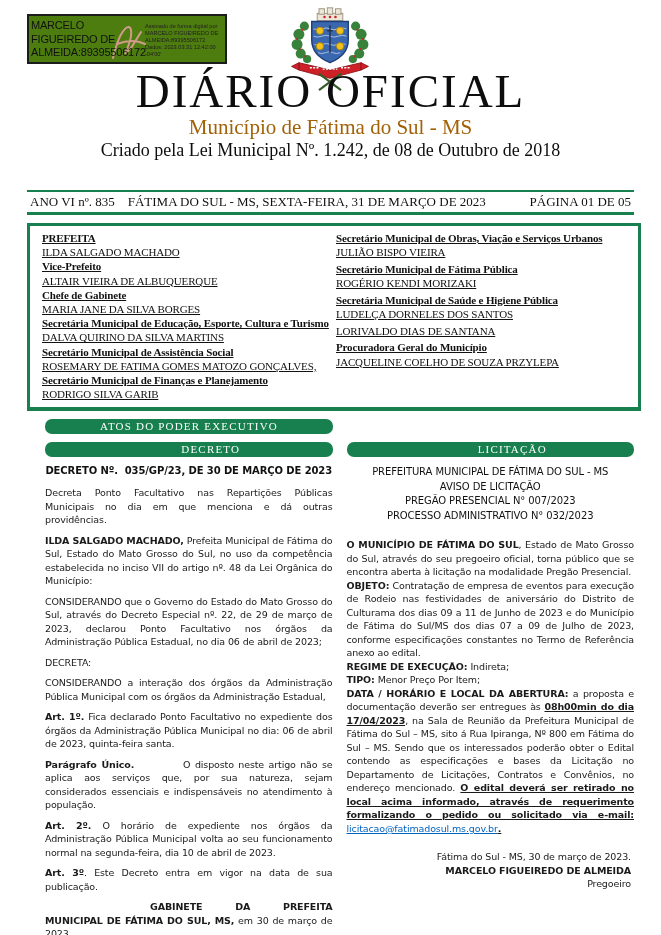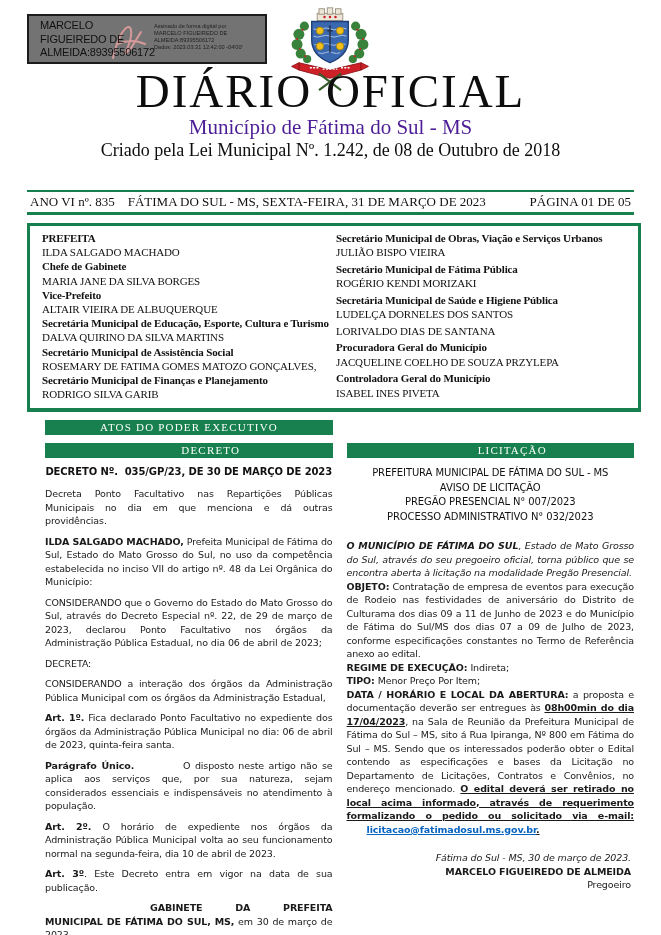--- a/index.html
+++ b/index.html
@@ -8,66 +8,68 @@
     --flourish:#E7A0A0;
   }
   html,body{margin:0;padding:0;background:#888;}
   .page{
     width:661px;height:935px;background:#ffffff;position:relative;
     margin:0 auto;overflow:hidden;
     font-family:"Liberation Serif",serif;color:#111;
   }
   
   .sig-box{
-    position:absolute;left:27px;top:14px;width:240px;height:50px;
+    position:absolute;left:27px;top:14px;width:200px;height:50px;
     border:2px solid #1c1c1c;display:flex;box-sizing:border-box;
-    padding:3px 4px 2px 11px;background:#737373;
+    padding:3px 4px 2px 2px;background:#4d7c0f;
   }
   .sig-flourish{position:absolute;left:78px;top:2px;z-index:0;}
   .sig-name{
     width:114px;font-family:"Liberation Sans",sans-serif;font-size:11px;
     line-height:13.5px;letter-spacing:-0.2px;color:#111;z-index:1;
   }
   .sig-details{
     flex:1;font-family:"Liberation Sans",sans-serif;font-size:5.6px;
     line-height:6.9px;color:#222;z-index:1;padding-top:4px;
   }
   
   .crest{position:absolute;left:284px;top:6px;width:92px;height:86px;}
   
   .masthead{position:relative;height:186px;text-align:center;}
   .gz-title{
     margin:0;padding-top:67px;font-size:47px;line-height:48px;
     font-weight:normal;letter-spacing:2px;color:#0d0d0d;
   }
   .gz-subtitle{
-    margin:0;font-size:21px;line-height:24px;font-weight:normal;color:#4c1d95;
+    margin:0;font-size:21px;line-height:24px;font-weight:normal;color:#a16207;
   }
   .gz-law{margin-top:3px;font-size:18px;line-height:16px;color:#0d0d0d;}
   
   .date-band{
     margin:4px 27px 0 27px;border-top:2px solid var(--green);
     border-bottom:3px solid var(--green);
     display:flex;justify-content:space-between;align-items:center;
     padding:2px 3px;font-size:13px;line-height:16px;
   }
   
   .officials-box{
     margin:8px 20px 0 27px;border:3px solid var(--green);
     display:flex;gap:0;padding:5px 8px 6px 12px;box-sizing:border-box;
     border-bottom-width:4px;
+    text-decoration:underline;
   }
   .off-col{flex:1;font-size:11px;line-height:14.2px;letter-spacing:-0.15px;}
   .off-title{font-weight:bold;text-align:justify;}
   .off-col.rcol .pair{margin-bottom:2.5px;}
   
   .green-bar{
     background:var(--green);color:#fff;text-align:center;
     font-size:11px;line-height:15px;height:15px;letter-spacing:1.2px;
     font-family:"Liberation Serif",serif;
+    border-radius:7px;
   }
   .atos-bar{margin:8px 0 0 45px;width:288px;}
   
   .columns{display:flex;gap:14px;margin:8px 27px 0 45px;}
   .col{flex:1;min-width:0;}
   .col .green-bar{margin-bottom:8px;padding-left:44px;}
   .doc-title{
     font-family:"DejaVu Sans",sans-serif;font-weight:bold;font-size:10px;
     letter-spacing:-0.1px;text-align:center;margin:2px 0 10px 0;
   }
@@ -75,24 +77,24 @@
     font-family:"DejaVu Sans",sans-serif;font-weight:normal;font-size:10px;
     line-height:14.5px;text-align:center;letter-spacing:-0.1px;
   }
   .rich p{
     font-family:"DejaVu Sans",sans-serif;font-size:9.5px;line-height:13.5px;
     letter-spacing:-0.12px;text-align:justify;margin:0 0 7px 0;color:#1a1a1a;
   }
   .rich p.right{text-align:right;padding-right:3px;}
   .rich p.indent{text-indent:105px;}
   .rich p.m0{margin-bottom:0;}
-  .rich p.gap-lg{margin-top:15px;font-style:italic;}
+  .rich p.gap-lg{margin-top:15px;}
   .b{font-weight:bold;}
   .u{text-decoration:underline;}
-  a.email-link{color:var(--link);font-weight:bold;text-decoration:underline;cursor:pointer;margin-left:20px;}
+  a.email-link{color:var(--link);font-weight:normal;text-decoration:underline;cursor:pointer;}
 </style>
 </head>
 <body>
 
 <div class="page">
 
   <div class="sig-box">
     <svg class="sig-flourish" width="56" height="44" viewBox="0 0 56 44" aria-hidden="true">
       <path d="M6 40 C 14 6, 26 2, 24 18 C 22 32, 12 42, 24 30 L 34 14 M10 26 C 20 22, 30 22, 38 26" fill="none" stroke="var(--flourish)" stroke-width="2" stroke-linecap="round" opacity="0.85"></path>
     </svg>
@@ -173,28 +175,28 @@
     <span>PÁGINA 01 DE 05</span>
   </div>
 
   <section class="officials-box">
     <div class="off-col">
         <div class="pair">
           <div class="off-title">PREFEITA</div>
           <div class="off-name">ILDA SALGADO MACHADO</div>
         </div>
         <div class="pair">
+          <div class="off-title">Vice-Prefeito</div>
+          <div class="off-name">ALTAIR VIEIRA DE ALBUQUERQUE</div>
+        </div>
+        <div class="pair">
           <div class="off-title">Chefe de Gabinete</div>
           <div class="off-name">MARIA JANE DA SILVA BORGES</div>
         </div>
         <div class="pair">
-          <div class="off-title">Vice-Prefeito</div>
-          <div class="off-name">ALTAIR VIEIRA DE ALBUQUERQUE</div>
-        </div>
-        <div class="pair">
           <div class="off-title">Secretária Municipal de Educação, Esporte, Cultura e Turismo</div>
           <div class="off-name">DALVA QUIRINO DA SILVA MARTINS</div>
         </div>
         <div class="pair">
           <div class="off-title">Secretário Municipal de Assistência Social</div>
           <div class="off-name">ROSEMARY DE FATIMA GOMES MATOZO GONÇALVES,</div>
         </div>
         <div class="pair">
           <div class="off-title">Secretário Municipal de Finanças e Planejamento</div>
           <div class="off-name">RODRIGO SILVA GARIB</div>
@@ -212,24 +214,20 @@
         <div class="pair">
           <div class="off-title">Secretária Municipal de Saúde e Higiene Pública</div>
           <div class="off-name">LUDELÇA DORNELES DOS SANTOS</div>
         </div>
         <div class="pair">
           <div class="off-name">LORIVALDO DIAS DE SANTANA</div>
         </div>
         <div class="pair">
           <div class="off-title">Procuradora Geral do Município</div>
           <div class="off-name">JACQUELINE COELHO DE SOUZA PRZYLEPA</div>
-        </div>
-        <div class="pair">
-          <div class="off-title">Controladora Geral do Município</div>
-          <div class="off-name">ISABEL INES PIVETA</div>
         </div>
       </div>
   </section>
 
   <div class="green-bar atos-bar">ATOS DO PODER EXECUTIVO</div>
 
   <div class="columns">
 
     <div class="col">
       <div class="green-bar">DECRETO</div>

